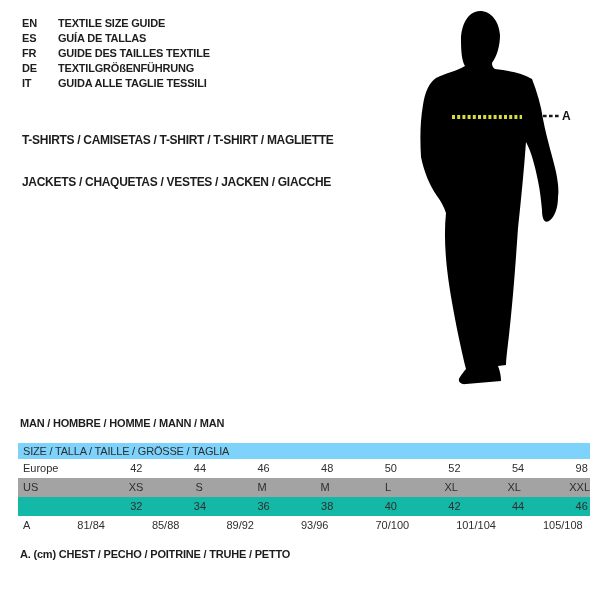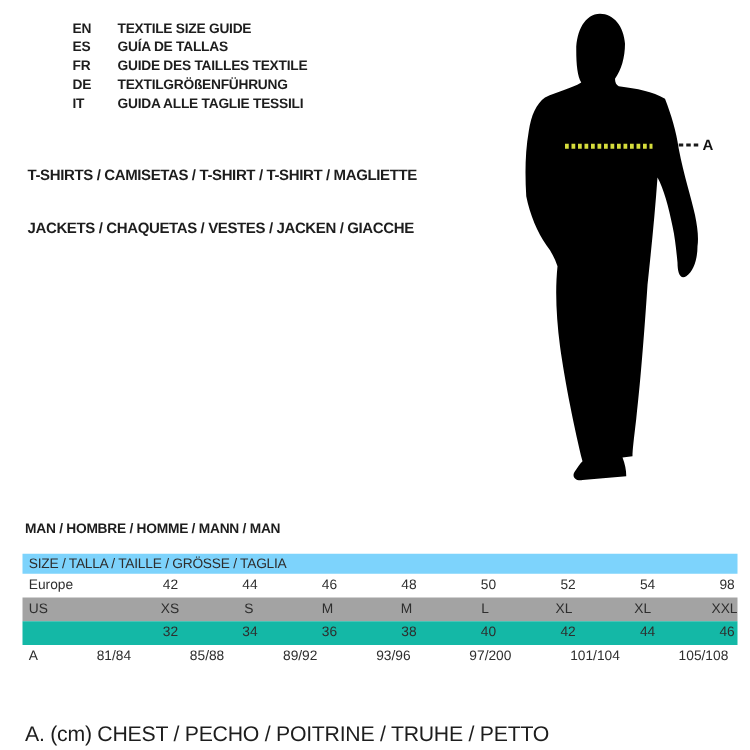--- a/index.html
+++ b/index.html
@@ -8,21 +8,21 @@
     background:#ffffff;
     font-family:"Liberation Sans", sans-serif;
     -webkit-font-smoothing:antialiased;
     color:#1d1d1d;
   }
   .abs{position:absolute;}
 
   
   .lang-block{left:22px;top:16px;}
   .lang-row{font-size:11px;font-weight:700;line-height:15px;letter-spacing:-0.2px;white-space:nowrap;}
-  .lang-code{display:inline-block;width:36px;margin-left:36px;}
+  .lang-code{display:inline-block;width:36px;}
 
   
   .cat-block{left:22px;top:107px;}
   .cat-line{font-size:12px;font-weight:700;line-height:18px;letter-spacing:-0.3px;white-space:nowrap;margin-top:24px;}
 
   
   .figure-svg{left:0;top:0;width:600px;height:600px;}
   .measure-label{left:562px;top:109px;font-size:12px;font-weight:600;color:#111;}
 
   
@@ -30,21 +30,21 @@
 
   
   .size-table{left:18px;top:443px;width:572px;font-size:11px;color:#2e2e2e;}
   .thead{height:16px;line-height:16px;padding-left:5px;letter-spacing:-0.2px;}
   .trow{display:flex;height:19px;line-height:19px;gap:47px;}
   .trow.shaded{background:#ebebeb;}
   .tlabel{width:58px;padding-left:5px;}
   .tcell{flex:1;text-align:center;}
 
   
-  .footnote{left:20px;top:578px;font-size:17px;font-weight:400;letter-spacing:-0.2px;}
+  .footnote{left:20px;top:548px;font-size:11px;font-weight:700;letter-spacing:-0.2px;}
 </style>
 </head>
 <body>
 
 <div class="abs lang-block">
   <div class="lang-row">
     <span class="lang-code">EN</span><span>TEXTILE SIZE GUIDE</span>
   </div>
   <div class="lang-row">
     <span class="lang-code">ES</span><span>GUÍA DE TALLAS</span>
@@ -138,21 +138,21 @@
         <div class="tcell">42</div>
         <div class="tcell">44</div>
         <div class="tcell">46</div>
       </div>
       <div class="trow">
         <div class="tlabel">A</div>
         <div class="tcell">81/84</div>
         <div class="tcell">85/88</div>
         <div class="tcell">89/92</div>
         <div class="tcell">93/96</div>
-        <div class="tcell">97/200</div>
+        <div class="tcell">70/100</div>
         <div class="tcell">101/104</div>
         <div class="tcell">105/108</div>
         <div class="tcell">109/112</div>
       </div>
     </div>
 </div>
 
 <div class="abs footnote">A. (cm) CHEST / PECHO / POITRINE / TRUHE / PETTO</div>
 
 </body></html>

